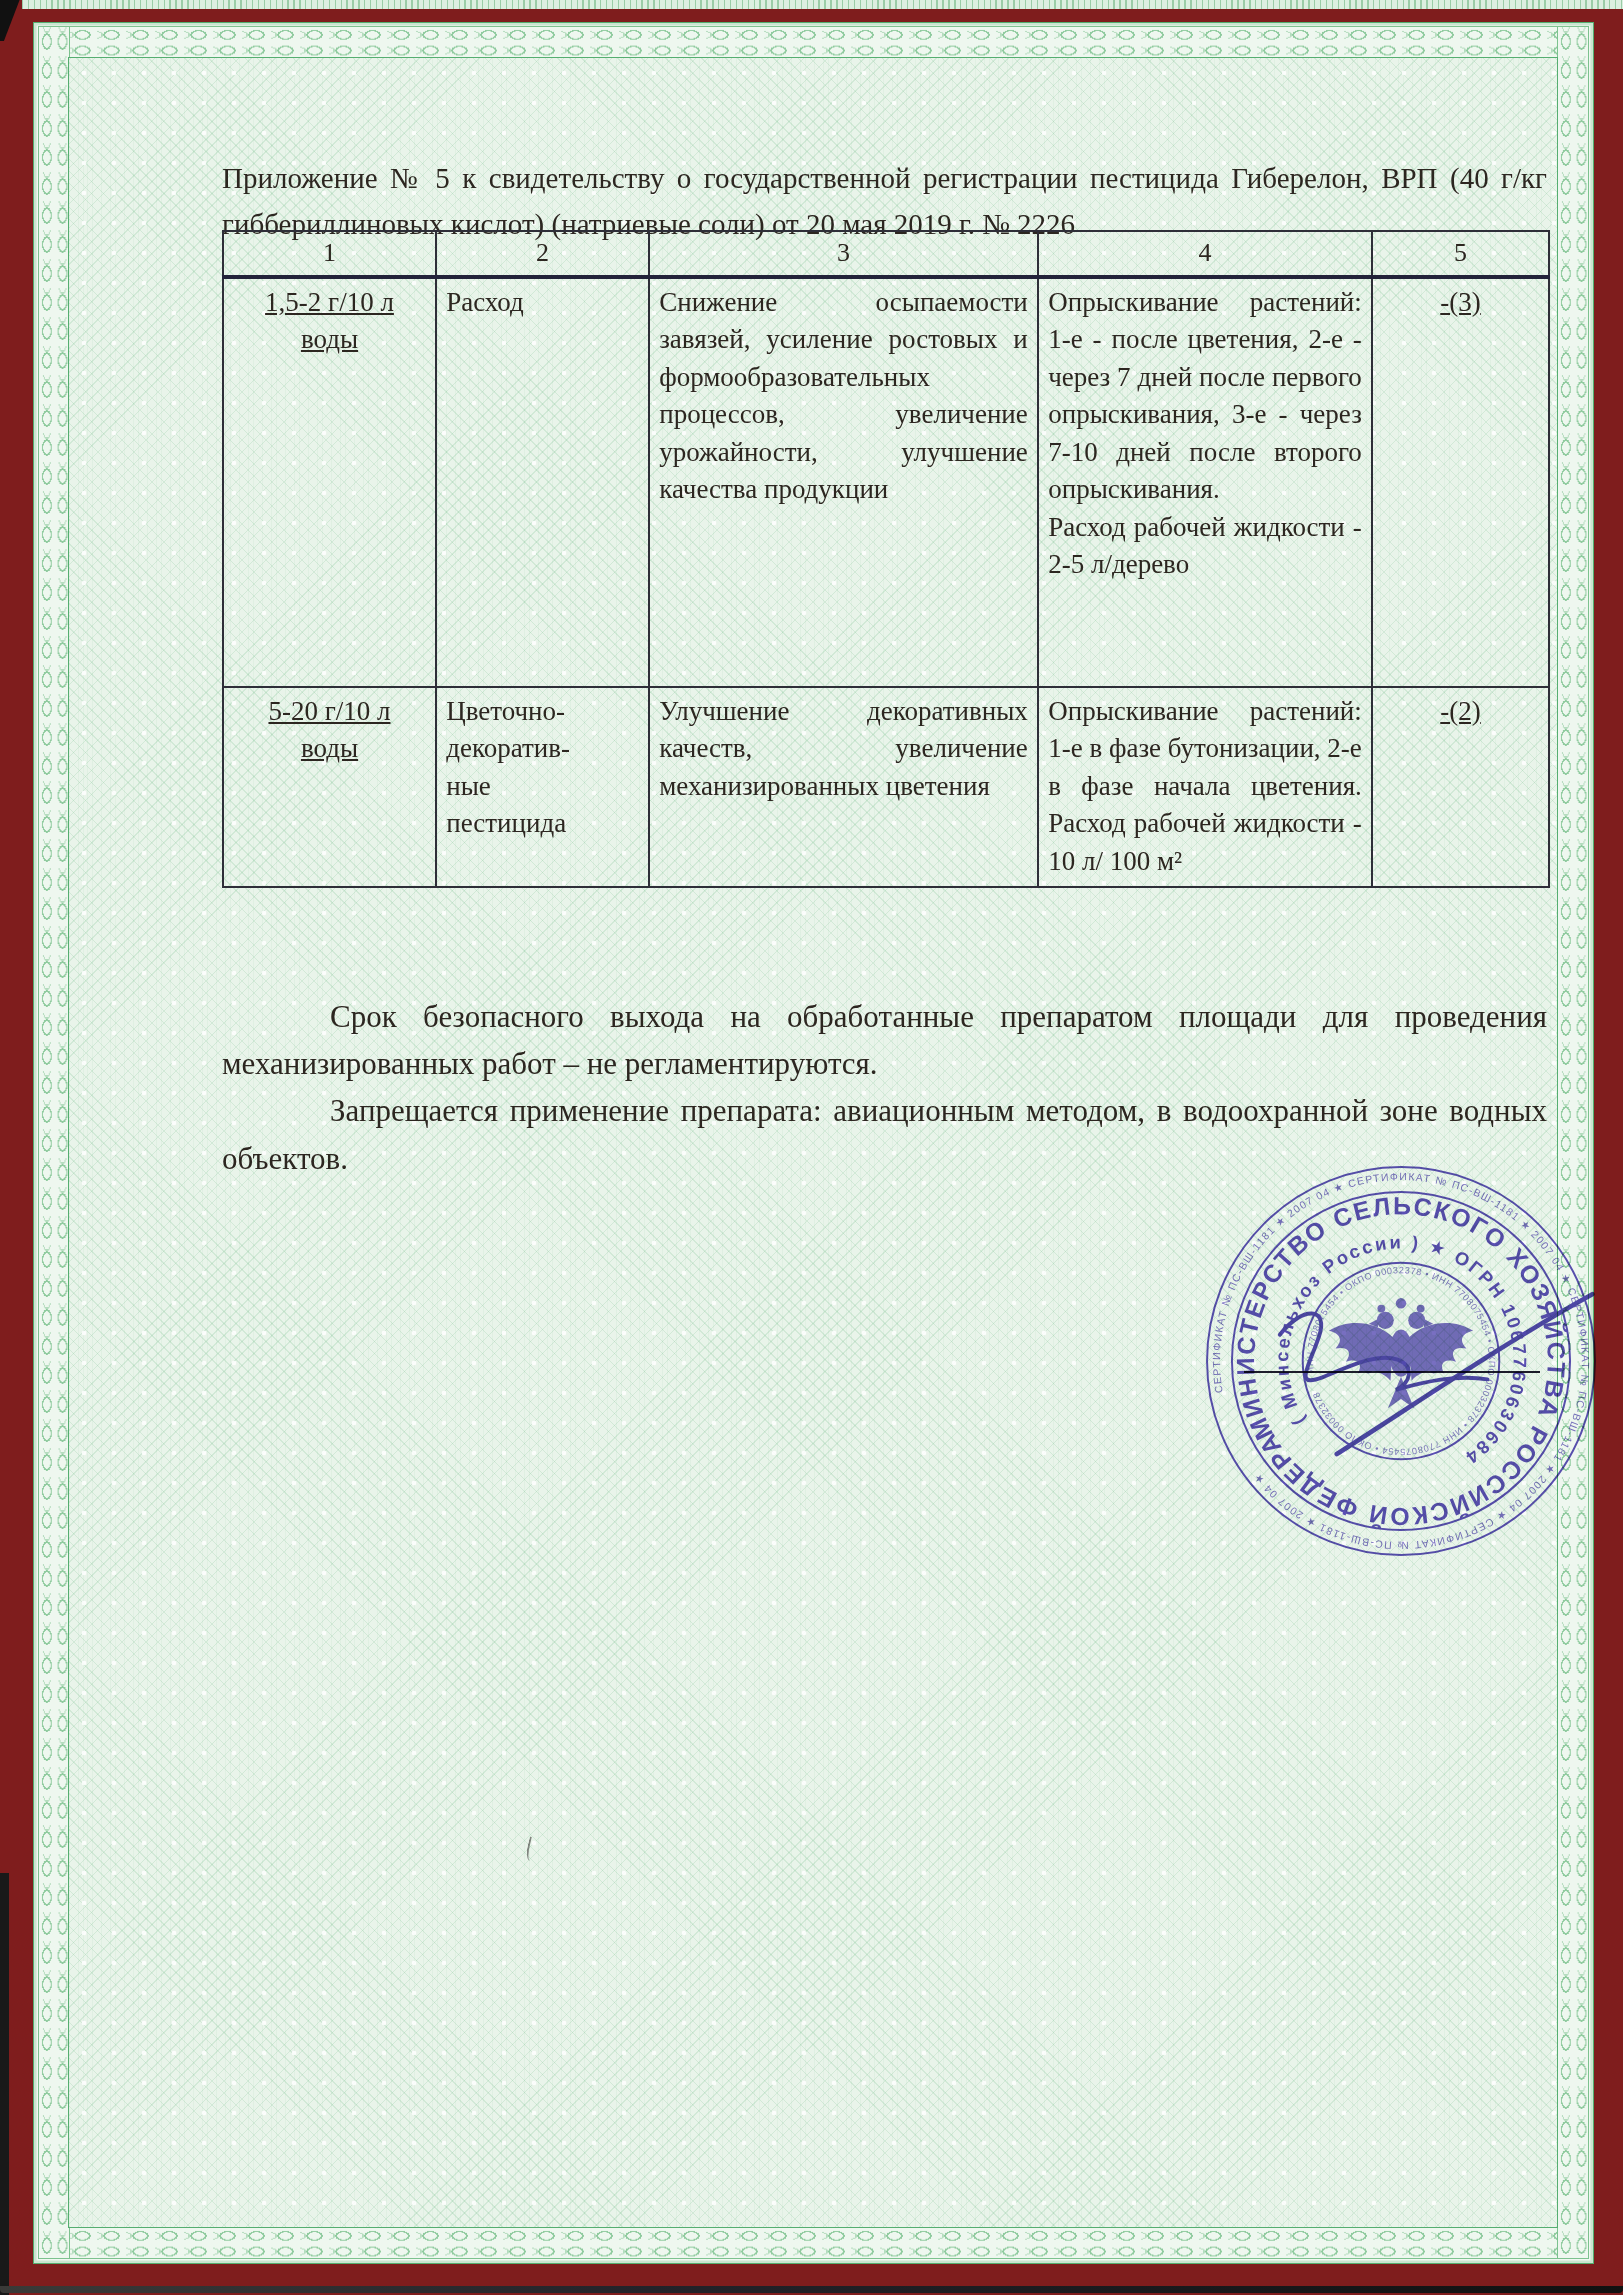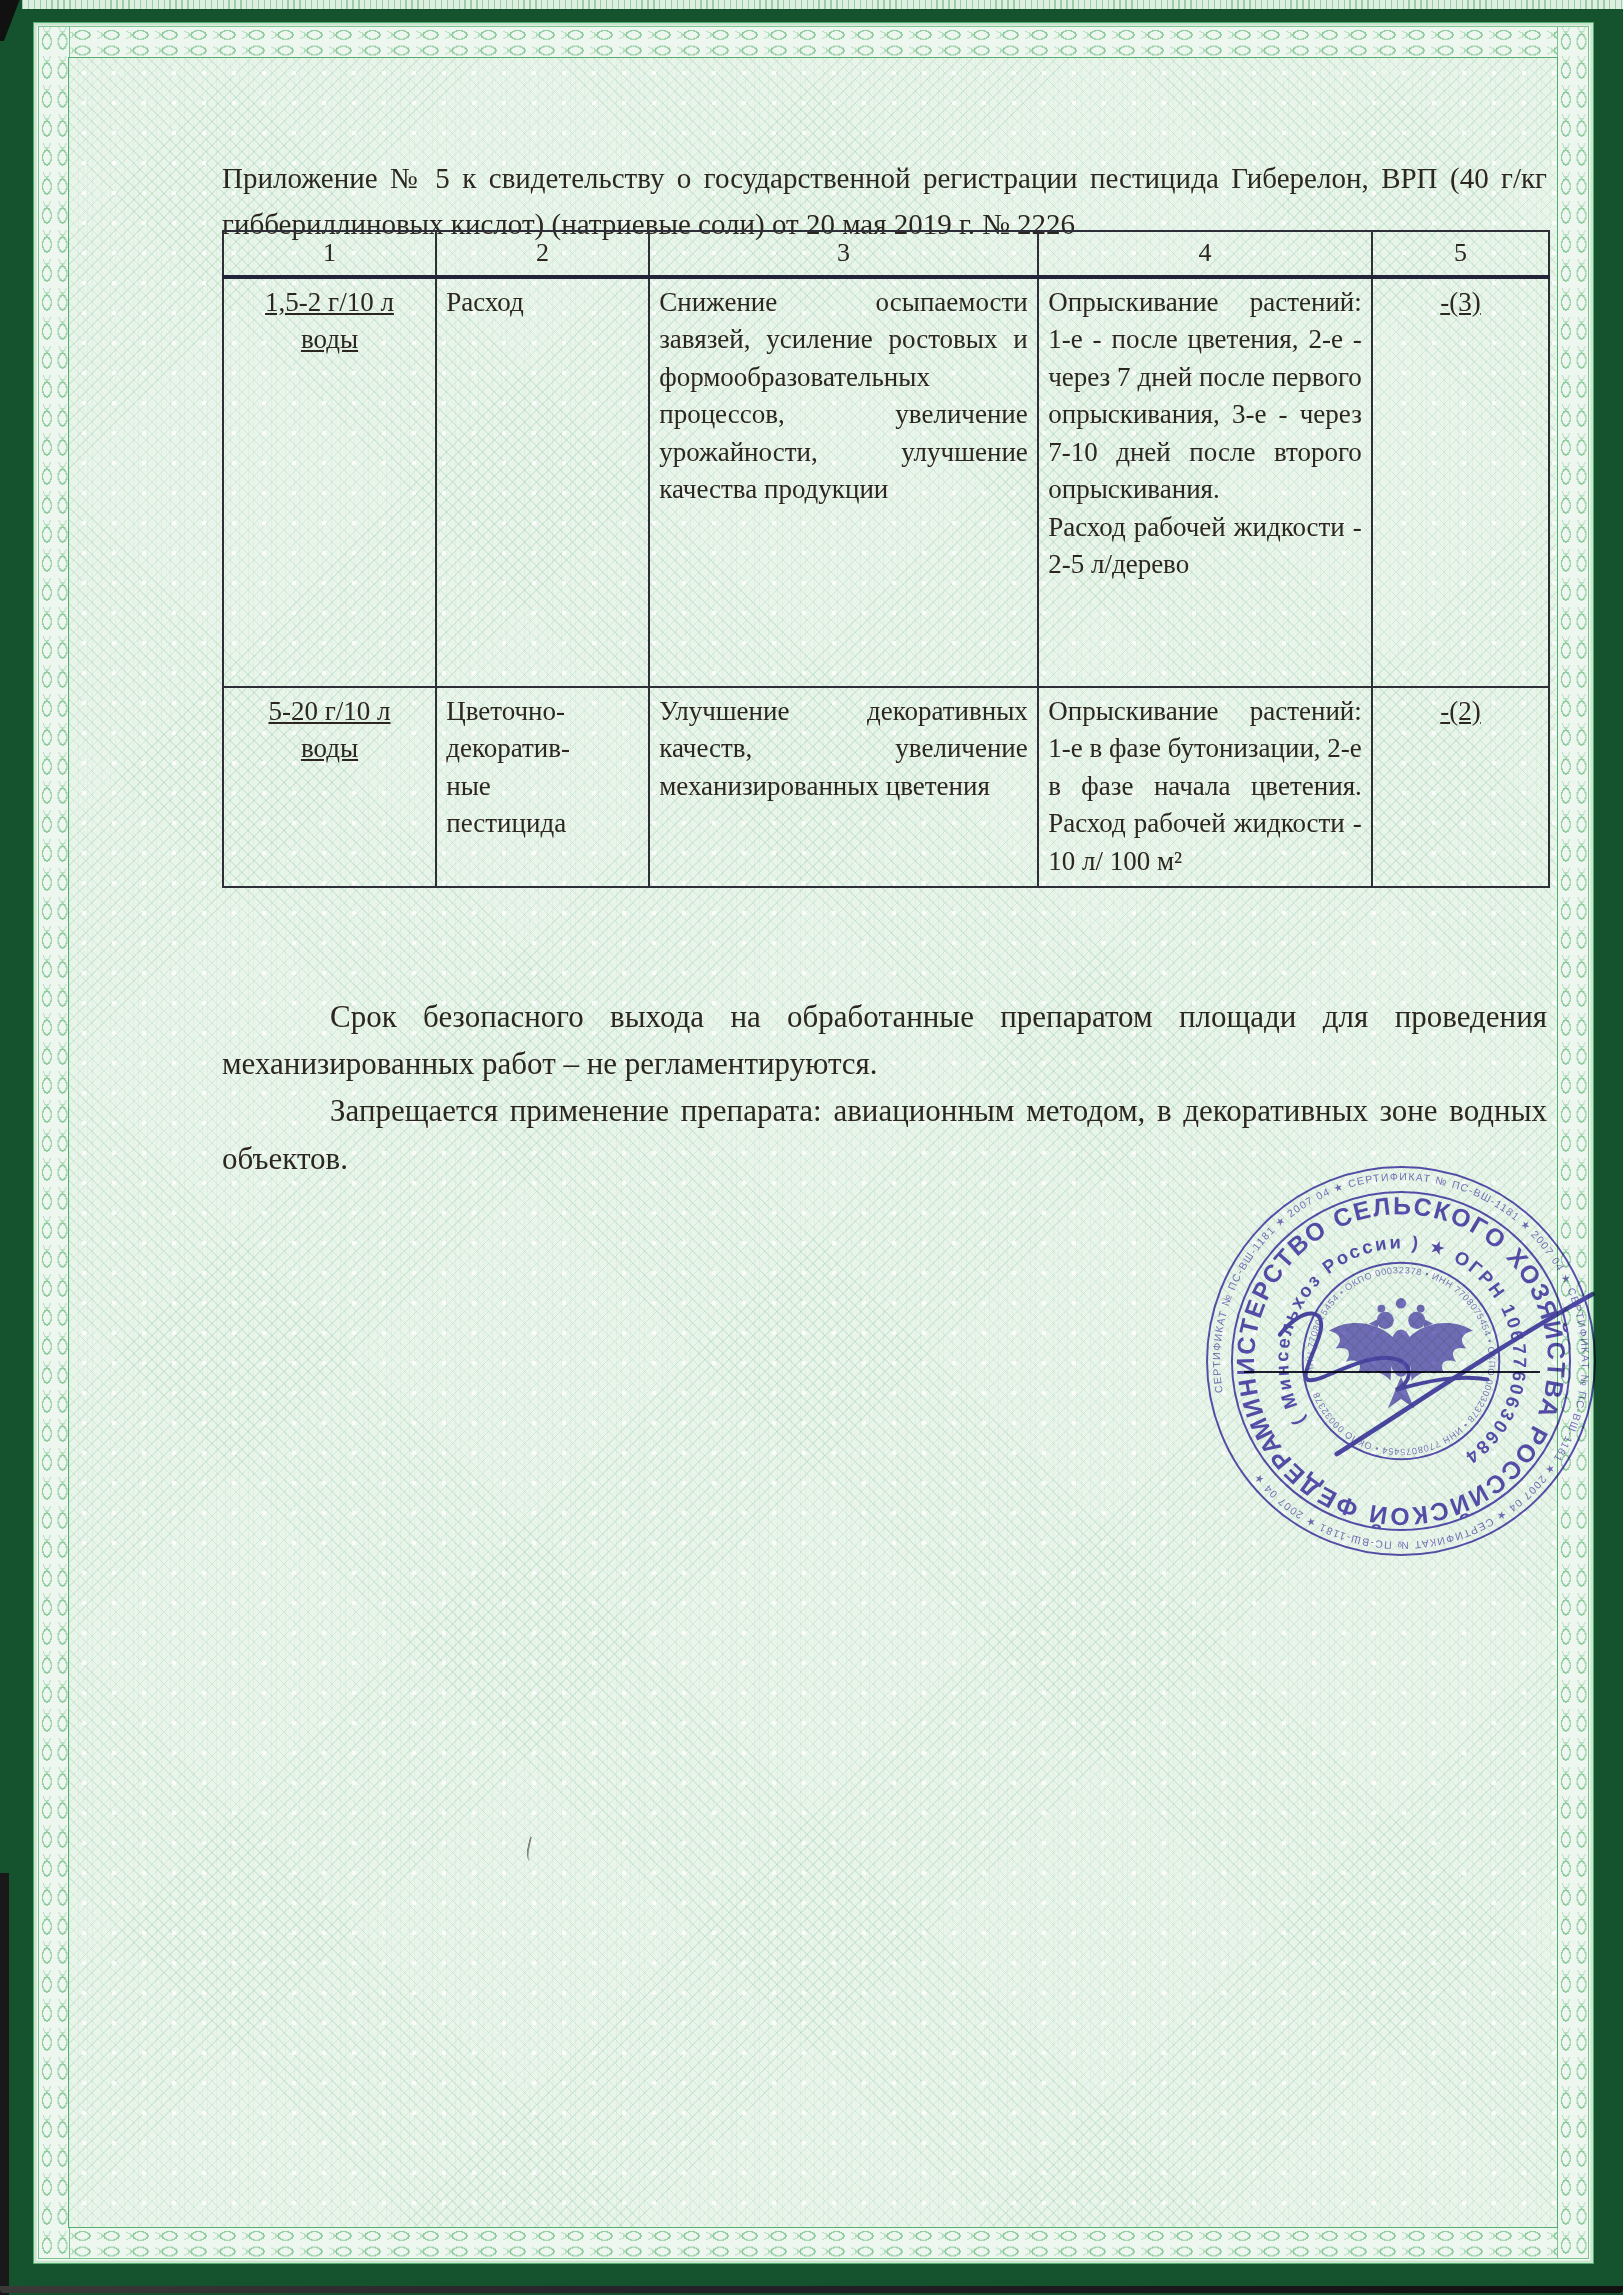--- a/index.html
+++ b/index.html
@@ -1,16 +1,16 @@
 <!DOCTYPE html>
 <html style="font-size:10.5px"><head>
 <meta charset="utf-8">
 <style>
   html,body{margin:0;padding:0;background:#e8e8e6;}
-  .stage{position:relative;width:1623px;height:2295px;background:#14532d;overflow:hidden;
+  .stage{position:relative;width:1623px;height:2295px;background:#7f1d1d;overflow:hidden;
          font-family:"Liberation Serif","DejaVu Serif",serif;color:#2c2620;}
 
   
   .scan-strip-top{position:absolute;left:22px;top:0;width:1601px;height:8.5px;
     background-color:#dcefe0;
     background-image:repeating-linear-gradient(90deg, rgba(90,170,110,.5) 0 1.3px, transparent 1.3px 5.9px);}
   .scan-corner-tl{position:absolute;left:0;top:0;width:19.6px;height:41px;background:#111;
     clip-path:polygon(0 0,100% 0,20% 100%,0 100%);}
   .scan-edge-left{position:absolute;left:0;top:1873px;width:8.5px;height:422px;background:#191919;}
   .scan-strip-bottom{position:absolute;left:0;top:2286px;width:1623px;height:7.2px;
@@ -126,21 +126,21 @@
 пестицида</td>
           <td class="c-justify">Улучшение декоративных качеств, увеличение механизированных цветения</td>
           <td class="c-justify">Опрыскивание растений: 1-е в фазе бутонизации, 2-е в фазе начала цветения. Расход рабочей жидкости - 10 л/ 100 м²</td>
           <td class="c-center">-(2)</td>
         </tr>
       </tbody>
         </table>
 
       <div class="paras">
         <p>Срок безопасного выхода на обработанные препаратом площади для проведения механизированных работ – не регламентируются.</p>
-        <p>Запрещается применение препарата: авиационным методом, в декоративных зоне водных объектов.</p>
+        <p>Запрещается применение препарата: авиационным методом, в водоохранной зоне водных объектов.</p>
       </div>
 
       <div class="sig-underline"></div>
       <div class="ink-speck"></div>
 
       <svg class="stamp" viewBox="-322 -322 644 644" xmlns="http://www.w3.org/2000/svg">
         <defs>
           <path id="rMicroOut" d="M -276 0 A 276 276 0 1 1 276 0 A 276 276 0 1 1 -276 0"></path>
           <path id="rMain" d="M -224 0 A 224 224 0 1 1 224 0 A 224 224 0 1 1 -224 0"></path>
           <path id="rSec" d="M -172 0 A 172 172 0 1 1 172 0 A 172 172 0 1 1 -172 0"></path>

